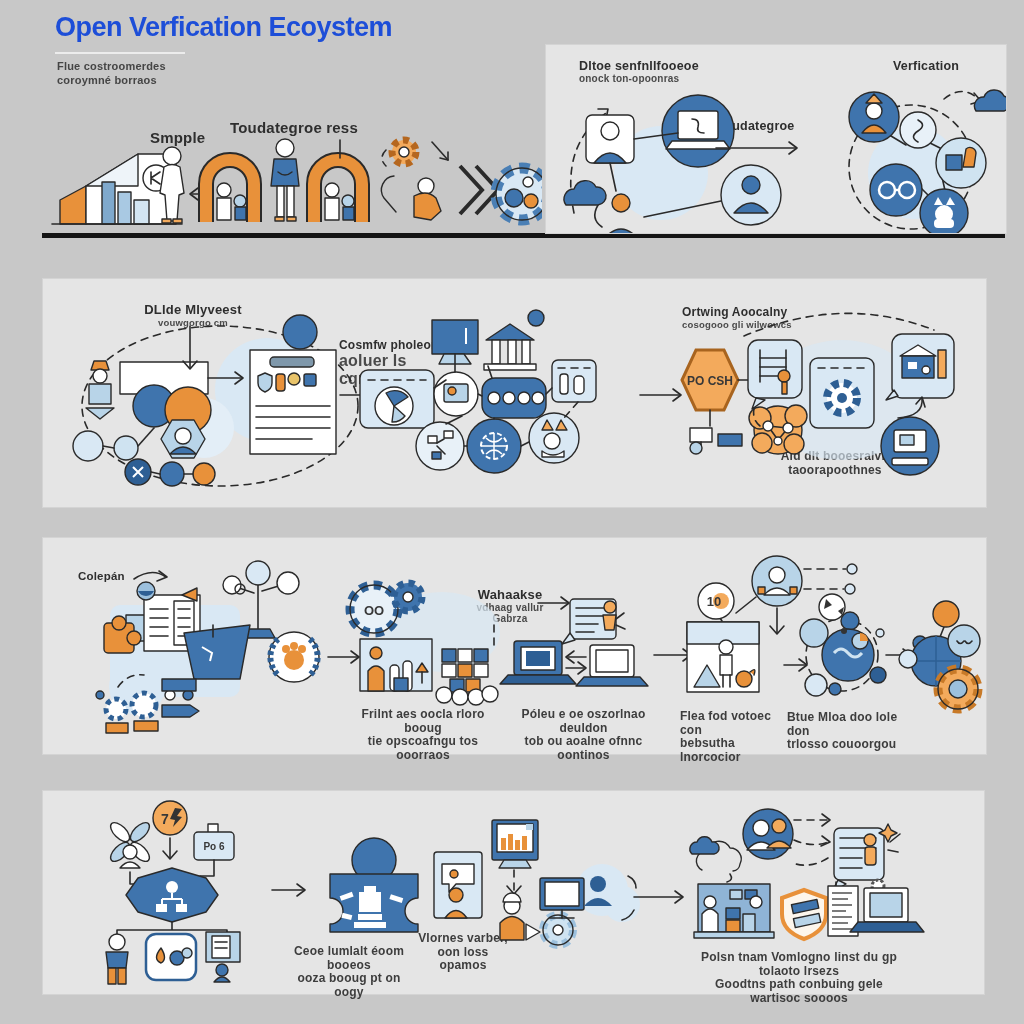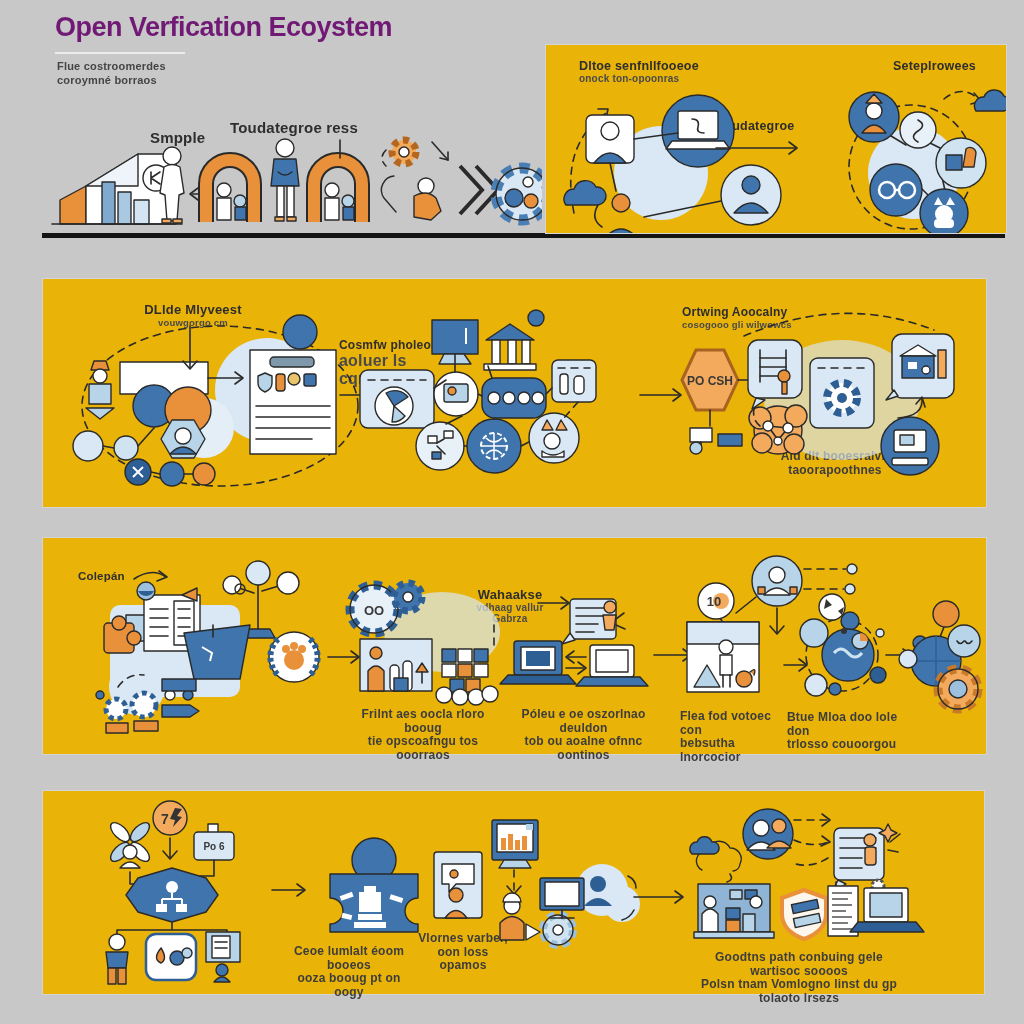--- a/index.html
+++ b/index.html
@@ -1,23 +1,23 @@
 <!DOCTYPE html>
 <html><head>
 <meta charset="utf-8">
 <style>
   html,body{margin:0;padding:0}
   body{width:1024px;height:1024px;position:relative;background:#c8c8c8;
        font-family:"Liberation Sans",sans-serif;overflow:hidden}
   .abs{position:absolute}
-  .panel{position:absolute;background:#eab308;border:1px solid #d4d4d4;box-sizing:border-box}
+  .panel{position:absolute;background:#e5e5e5;border:1px solid #d4d4d4;box-sizing:border-box}
   .t{position:absolute;color:#2e2e2e;font-weight:bold;letter-spacing:.2px}
   .cap{position:absolute;color:#3d3d3d;font-weight:bold;font-size:12px;line-height:13.5px;letter-spacing:.2px}
   .ctr{text-align:center}
-  #title{left:55px;top:12px;font-size:27px;letter-spacing:-.5px;color:#701a75}
+  #title{left:55px;top:12px;font-size:27px;letter-spacing:-.5px;color:#1d4ed8}
   #title-rule{left:55px;top:52px;width:130px;height:2px;background:#ececec}
   #subtitle{left:57px;top:59px;font-size:11px;line-height:14px;color:#454545;font-weight:bold}
   #black-rule{left:42px;top:233px;width:963px;height:5px;background:#141414}
   svg .b{fill:#3f74ad}svg .bd{fill:#2e5f94}svg .bl{fill:#b8d4e8}svg .bp{fill:#d9e8f4}
   svg .xp{fill:#e8f1f8}svg .w{fill:#fff}svg .o{fill:#e8913a}svg .ol{fill:#f3aa5c}svg .n{fill:none}
   svg .s1{stroke:#2a2a2a;stroke-width:1.4;stroke-linejoin:round;stroke-linecap:round}
   svg .ln{stroke:#2a2a2a;stroke-width:1.6;fill:none;stroke-linecap:round;stroke-linejoin:round}
   svg .dash{stroke-dasharray:7 6}
   svg text{font-family:"Liberation Sans",sans-serif;font-weight:bold;fill:#383838}
 </style>
@@ -100,21 +100,21 @@
   </g>
 </svg>
 
 <div id="black-rule" class="abs"></div>
 
 <div class="panel" style="left:545px;top:44px;width:462px;height:190px">
   <div class="t" style="left:33px;top:14px;font-size:12.5px">
     <div>Dltoe senfnllfooeoe</div>
     <div style="font-size:10px;color:#4a4a4a">onock ton-opoonras</div>
   </div>
-  <div class="t" style="left:347px;top:14px;font-size:12.5px">Seteplrowees</div>
+  <div class="t" style="left:347px;top:14px;font-size:12.5px">Verfication</div>
   <div class="t ctr" style="left:162px;top:74px;width:96px;font-size:12.5px">Toudategroe</div>
   <svg width="460" height="188" viewBox="0 0 460 188" style="position:absolute;left:0;top:0">
     <circle cx="115" cy="128" r="47" class="bp"></circle>
     <path d="M28,168 Q14,100 60,68" class="ln dash"></path>
       <path d="M52,64 l10,0 -2,10" class="ln"></path>
     <g>
       <rect x="40" y="70" width="48" height="48" rx="6" class="w s1"></rect>
       <circle cx="64" cy="86" r="9" class="w s1"></circle>
       <path d="M48,118 q16,-20 32,0 z" class="b s1"></path>
     </g>
@@ -644,22 +644,22 @@
 <div class="panel" style="left:42px;top:790px;width:943px;height:205px"></div>
 <div class="cap ctr" style="left:290px;top:945px;width:118px">
   <div>Ceoe lumlalt éoom booeos</div>
   <div>ooza booug pt on oogy</div>
 </div>
 <div class="cap ctr" style="left:418px;top:932px;width:90px">
   <div>Vlornes varber,</div>
   <div>oon loss opamos</div>
 </div>
 <div class="cap ctr" style="left:690px;top:951px;width:218px">
+  <div>Polsn tnam Vomlogno linst du gp tolaoto lrsezs</div>
   <div>Goodtns path conbuing gele wartisoc soooos</div>
-  <div>Polsn tnam Vomlogno linst du gp tolaoto lrsezs</div>
 </div>
 
 <svg class="abs" style="left:42px;top:790px" width="943" height="205" viewBox="0 0 943 205">
   <g>
     <circle cx="128" cy="28" r="17" class="ol s1"></circle>
     <text x="123" y="34" text-anchor="middle" font-size="14">7</text>
     <path d="M133,18 l7,1 -5,7 5,1 -9,10 2,-7 -5,-1 z" fill="#333"></path>
   </g>
   <line x1="128" y1="48" x2="128" y2="68" class="ln"></line>
     <path d="M121,61 l7,8 7,-8" class="ln"></path>

